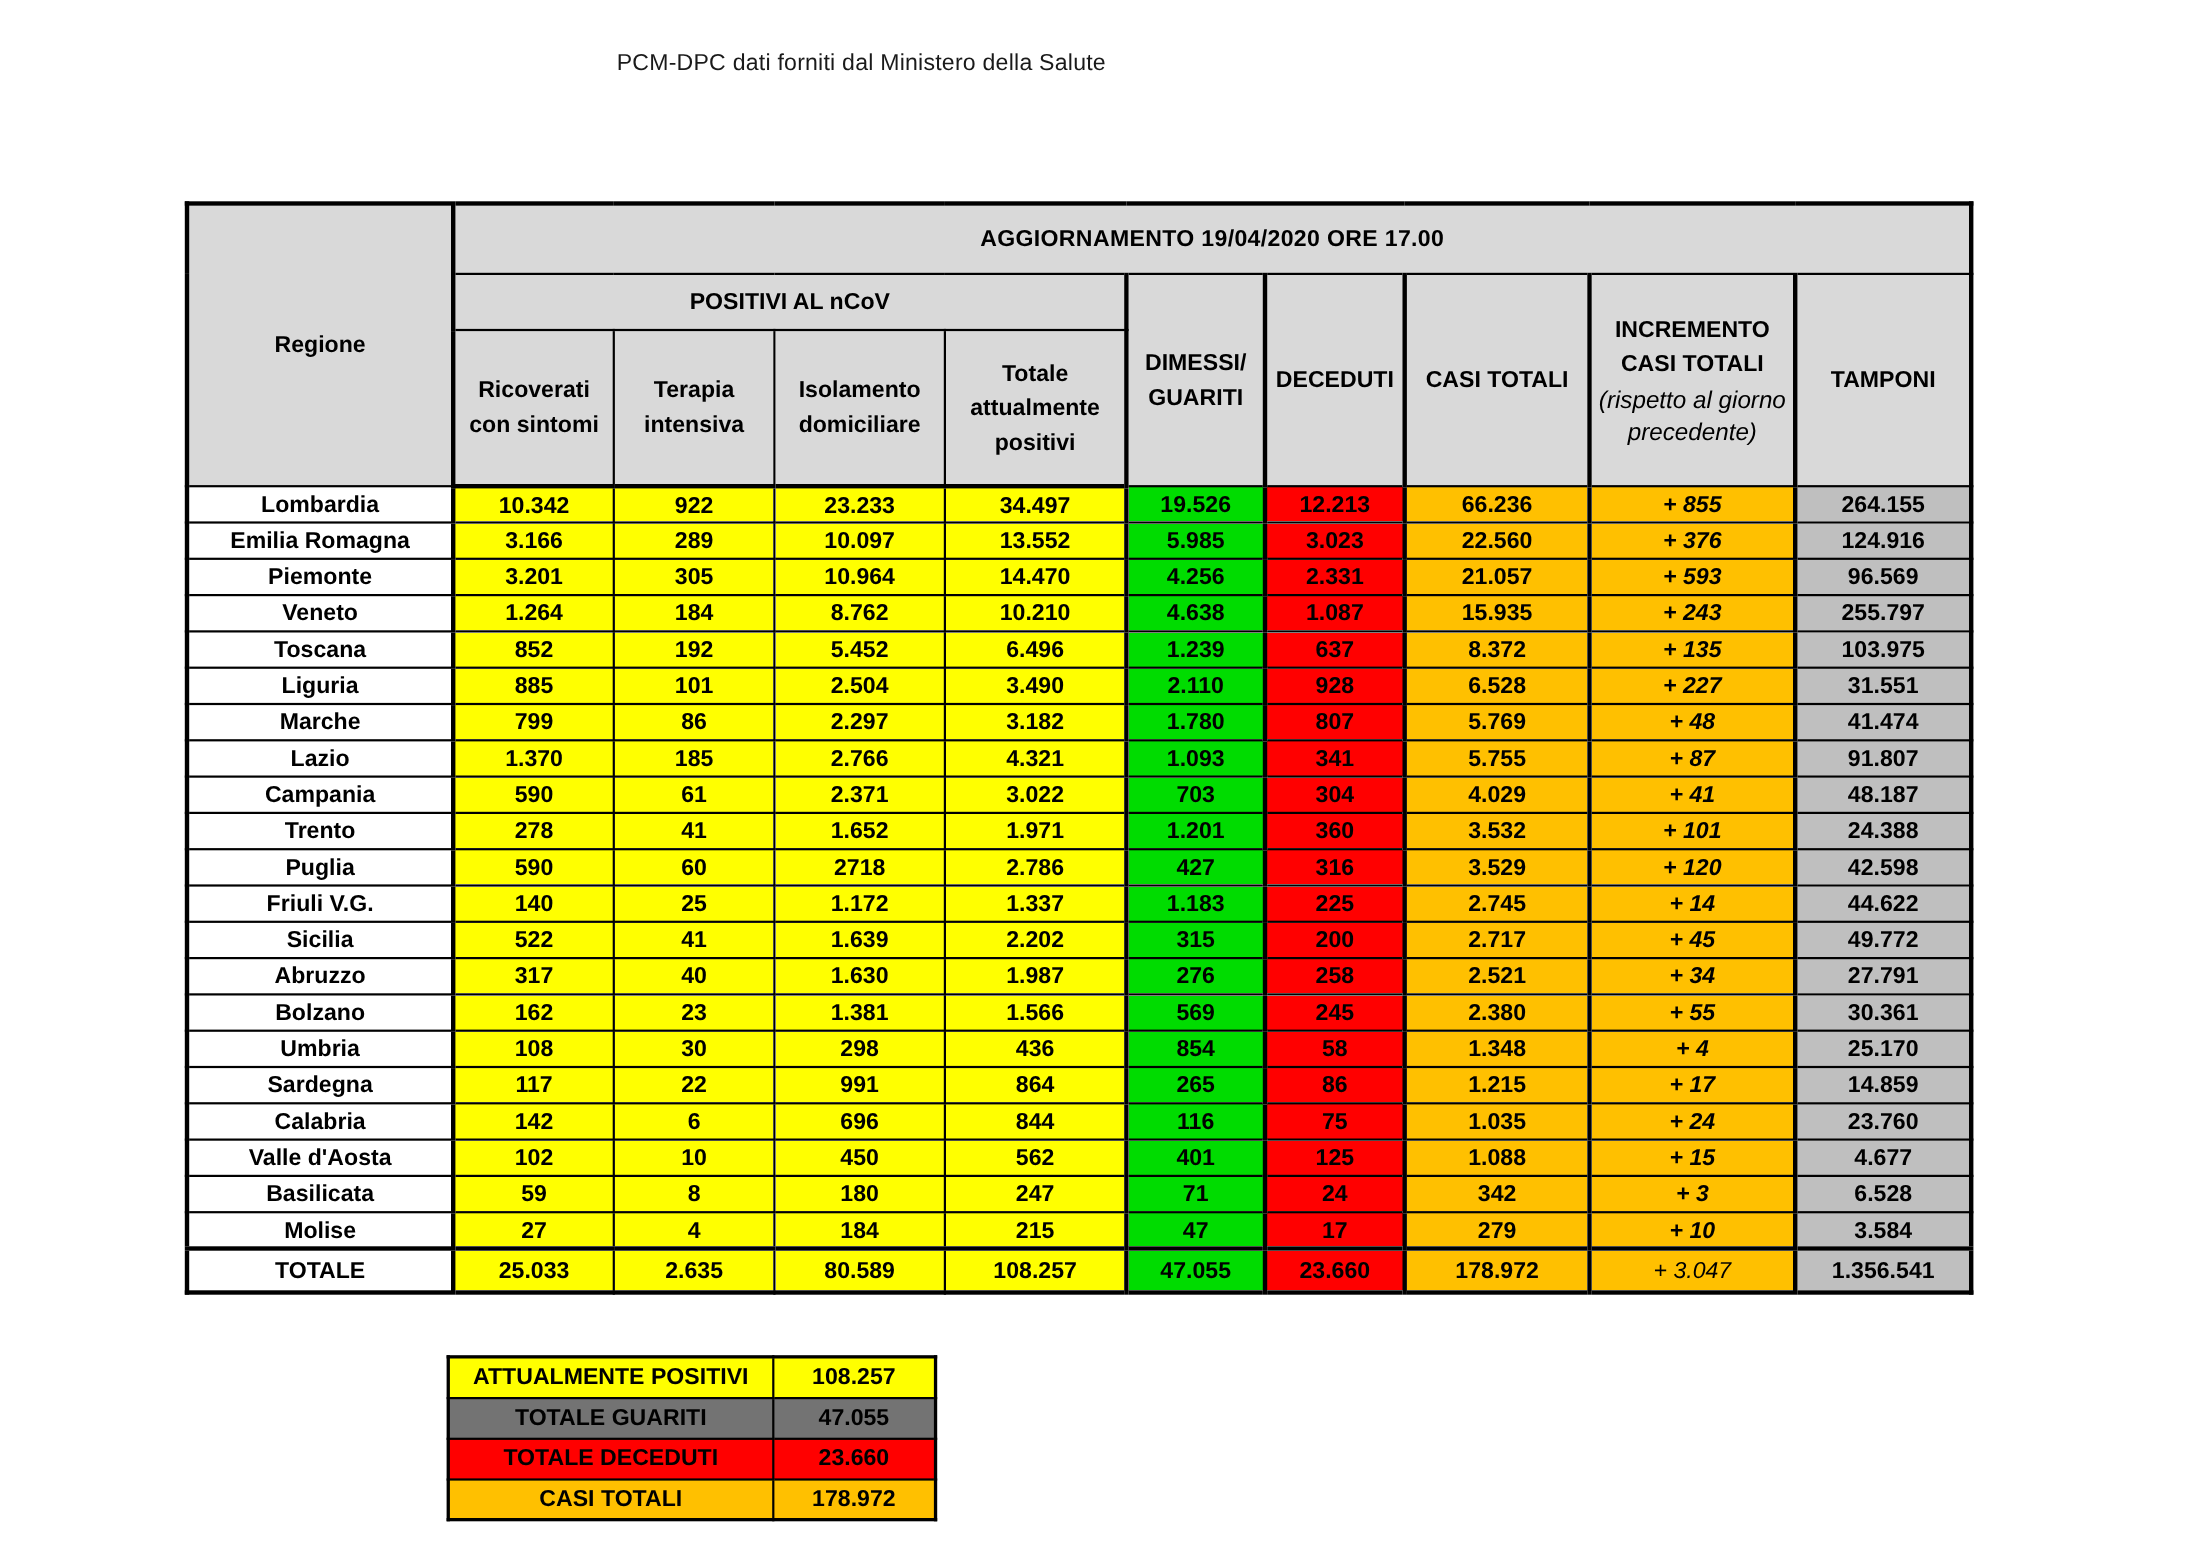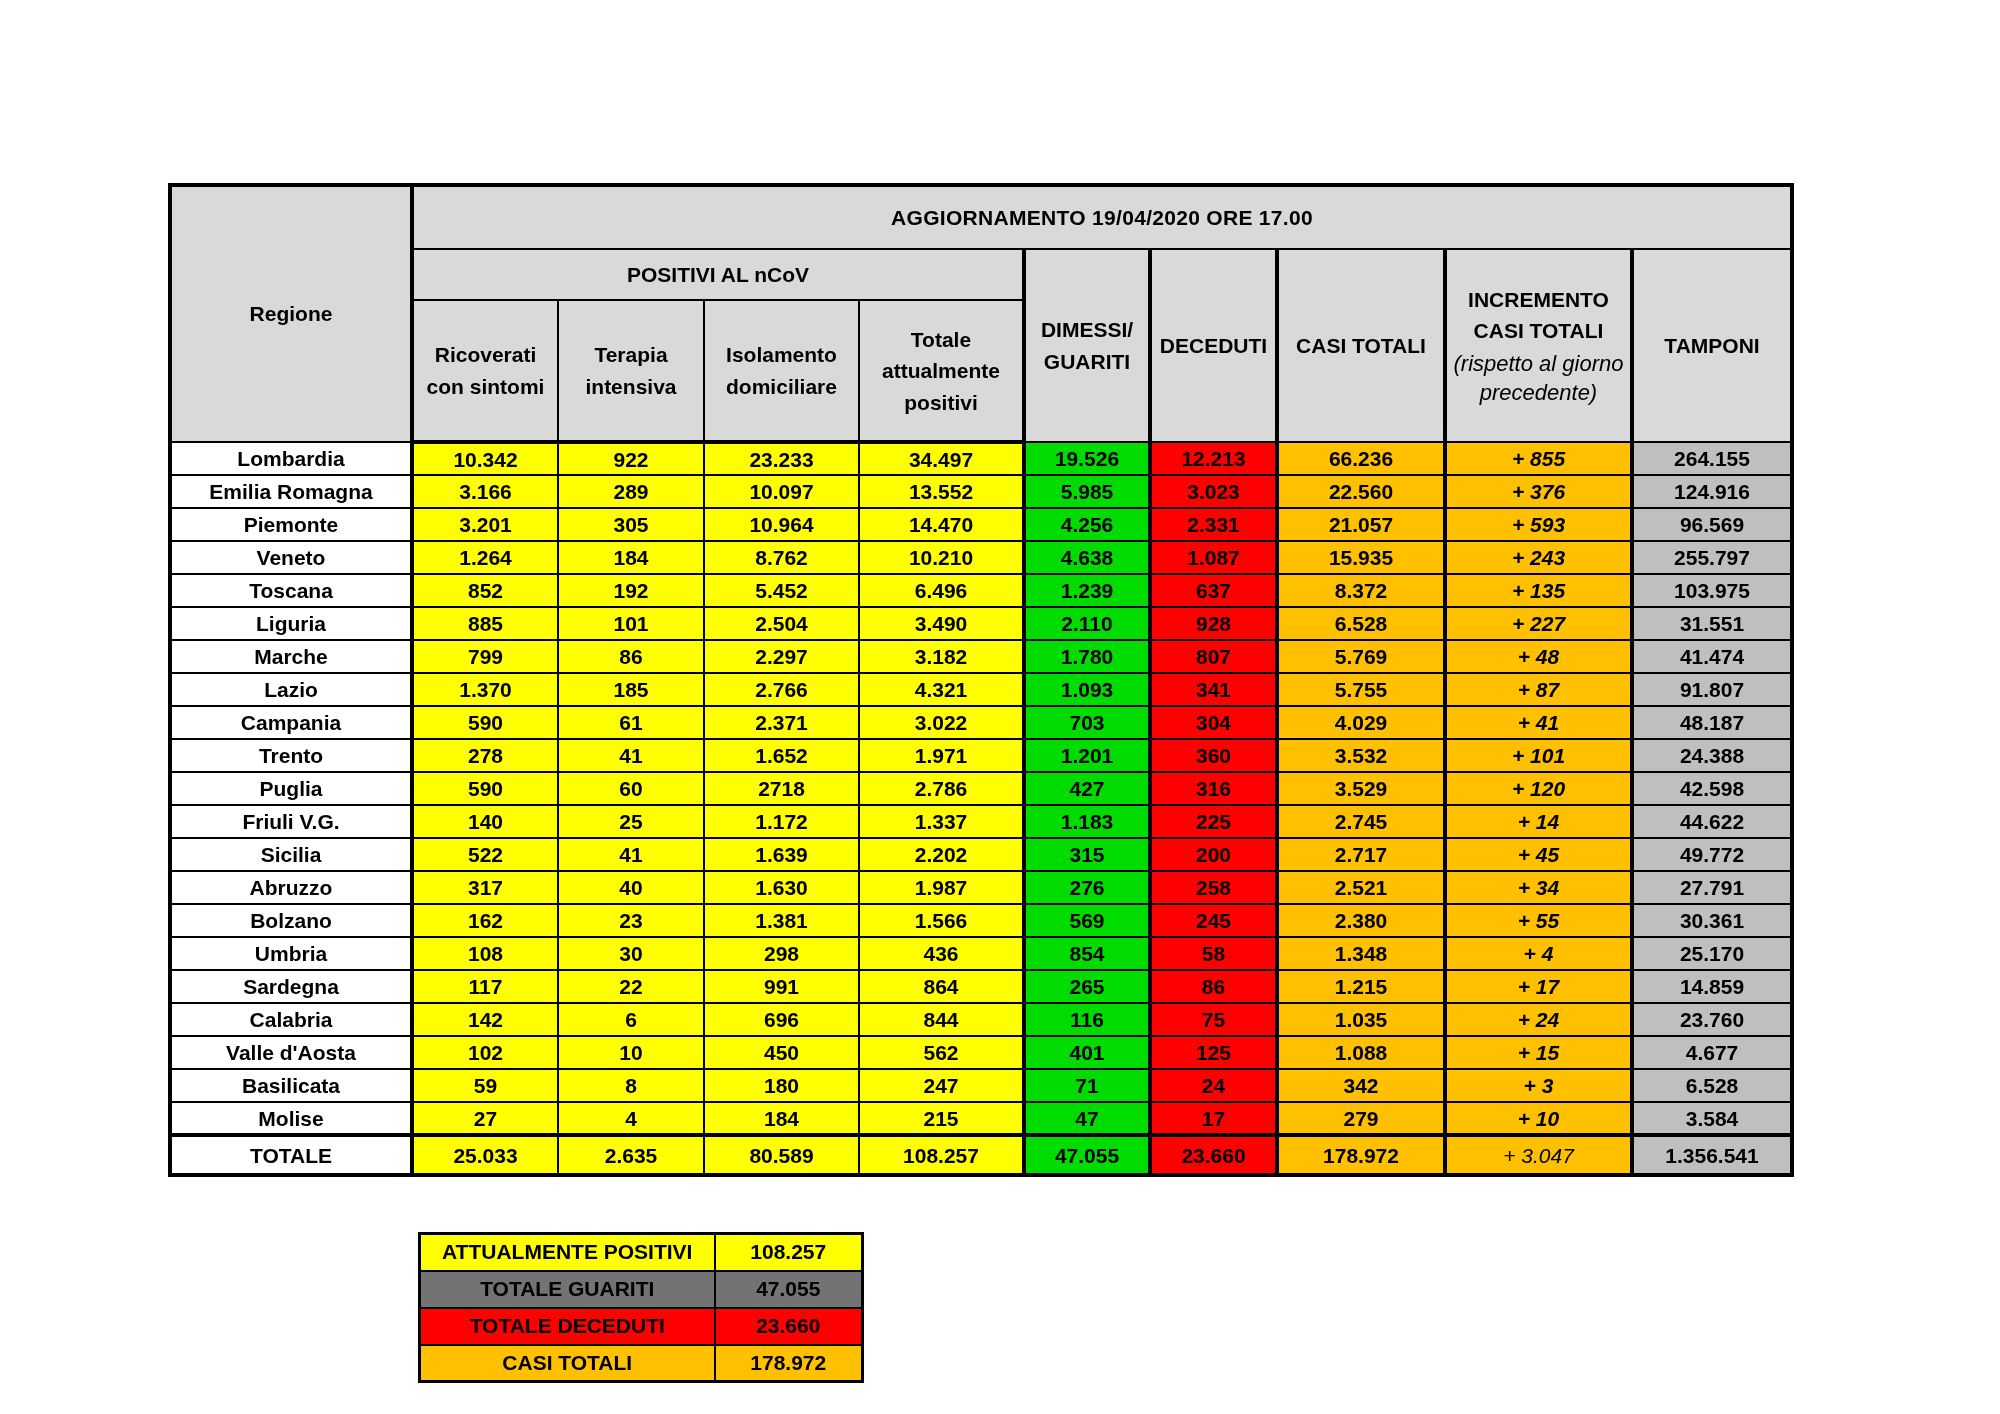--- a/index.html
+++ b/index.html
@@ -59,39 +59,40 @@
   td.cell-yellow.cell-bold { font-weight:700;margin-left:38px; }
   td.cell-green  { background:#00DC00; }
   td.cell-red    { background:#FF0000; }
   td.cell-orange { background:#FFC000; }
   td.cell-italic { font-style:italic; font-weight:400; }
   td.cell-gray   { background:#BFBFBF; text-align:right; padding-right:26px; }
   tr.total-row td { border-top:4px solid #000; font-weight:700; }
   tr.total-row td.cell-italic { font-weight:400; }
 
   
-  .summary-wrap { position:absolute; left:400px; top:1232px;padding-left:18px; }
+  .summary-wrap { position:absolute; left:388px; top:1232px;padding-left:18px; }
   table.summary { border-collapse:collapse; table-layout:fixed; border:3px solid #000; }
   table.summary td {
     border:2px solid #000;
     height:37px;
     text-align:center; vertical-align:middle;
     font-size:21px; font-weight:700;
     padding:2px 6px;
   }
   .sum-yellow { background:#FFFF00; }
   .sum-green  { background:#737373; }
   .sum-red    { background:#FF0000; }
   .sum-orange { background:#FFC000; }
 </style>
 </head>
 <body>
 
 <div class="page">
 
+  <div class="page-title">PCM-DPC dati forniti dal Ministero della Salute</div>
 
   <div class="main-table-wrap">
     <table class="main">
       <colgroup>
         <col style="width:242px">
         <col style="width:146px">
           <col style="width:146px">
           <col style="width:155px">
           <col style="width:165px">
         <col style="width:126px">

